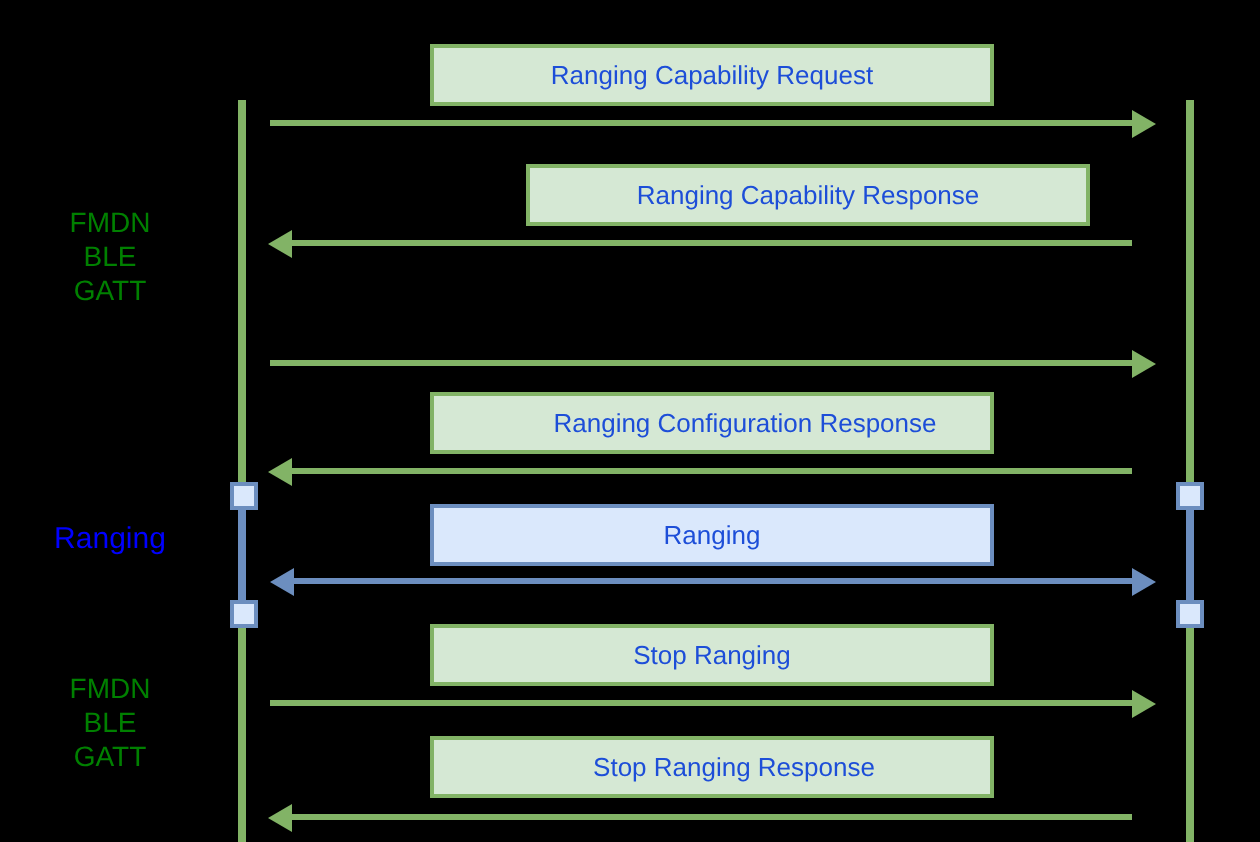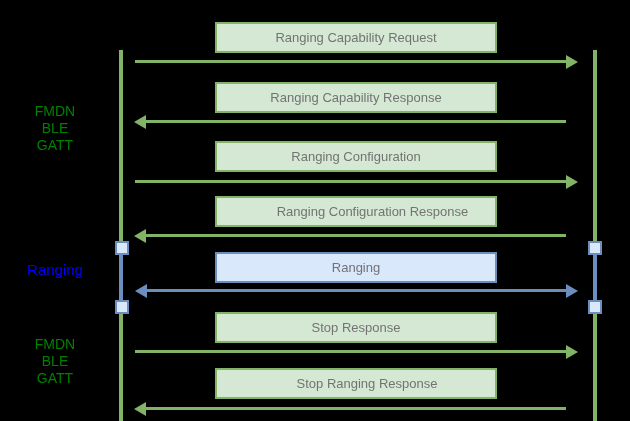--- a/index.html
+++ b/index.html
@@ -50,21 +50,21 @@
   .msg-box {
     position: absolute;
     left: 215px;
     width: 282px;
     height: 31px;
     box-sizing: border-box;
     display: flex;
     align-items: center;
     justify-content: center;
     font-size: 13px;
-    color: #737373;
+    color: #1d4ed8;
     text-align: left;
   }
   .msg-green {
     background: #d5e8d4;
     border: 2px solid #82b366;
   }
   .msg-blue {
     background: #dae8fc;
     border: 2px solid #6c8ebf;
   }
@@ -144,31 +144,30 @@
 BLE
 GATT</div>
   <div class="phase-label phase-blue" style="top:261px;">Ranging</div>
   <div class="phase-label phase-green" style="top:336px;">FMDN
 BLE
 GATT</div>
 
   <div class="msg-box msg-green" style="top:22px;">Ranging Capability Request</div>
   <div class="arrow arrow-green dir-right head-right" style="top:60px;"></div>
 
-  <div class="msg-box msg-green" style="top:82px;">Ranging Capability Response</div>
+  <div class="msg-box msg-green" style="top:82px;margin-left:48px;">Ranging Capability Response</div>
   <div class="arrow arrow-green dir-left head-left" style="top:120px;"></div>
 
-  <div class="msg-box msg-green" style="top:141px;">Ranging Configuration</div>
   <div class="arrow arrow-green dir-right head-right" style="top:180px;"></div>
 
   <div class="msg-box msg-green" style="top:196px;padding-left:33px;">Ranging Configuration Response</div>
   <div class="arrow arrow-green dir-left head-left" style="top:234px;"></div>
 
   <div class="msg-box msg-blue" style="top:252px;">Ranging</div>
   <div class="arrow arrow-blue dir-both head-left head-right" style="top:289px;"></div>
 
-  <div class="msg-box msg-green" style="top:312px;">Stop Response</div>
+  <div class="msg-box msg-green" style="top:312px;">Stop Ranging</div>
   <div class="arrow arrow-green dir-right head-right" style="top:350px;"></div>
 
   <div class="msg-box msg-green" style="top:368px;padding-left:22px;">Stop Ranging Response</div>
   <div class="arrow arrow-green dir-left head-left" style="top:407px;"></div>
 
 </div>
 
 </body></html>

